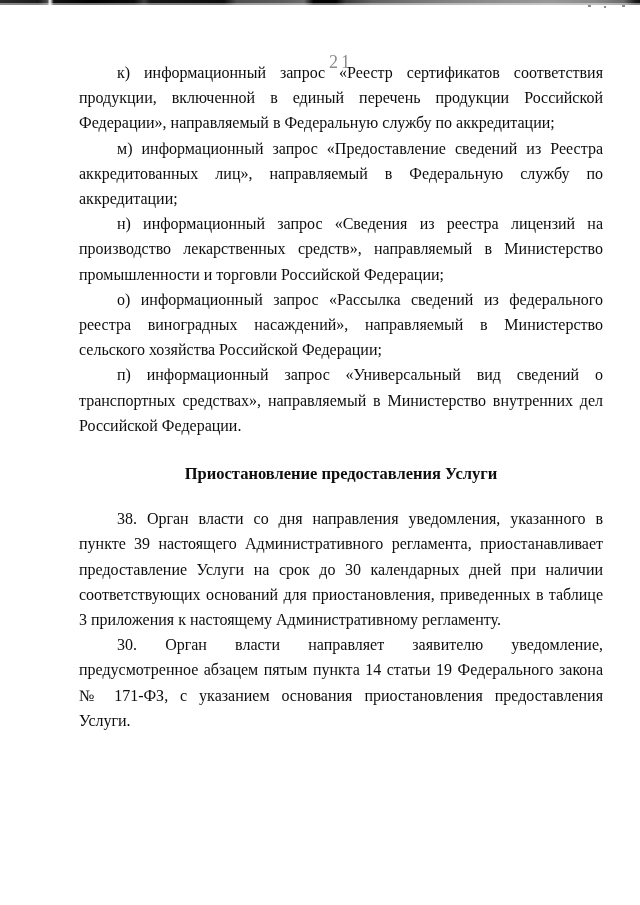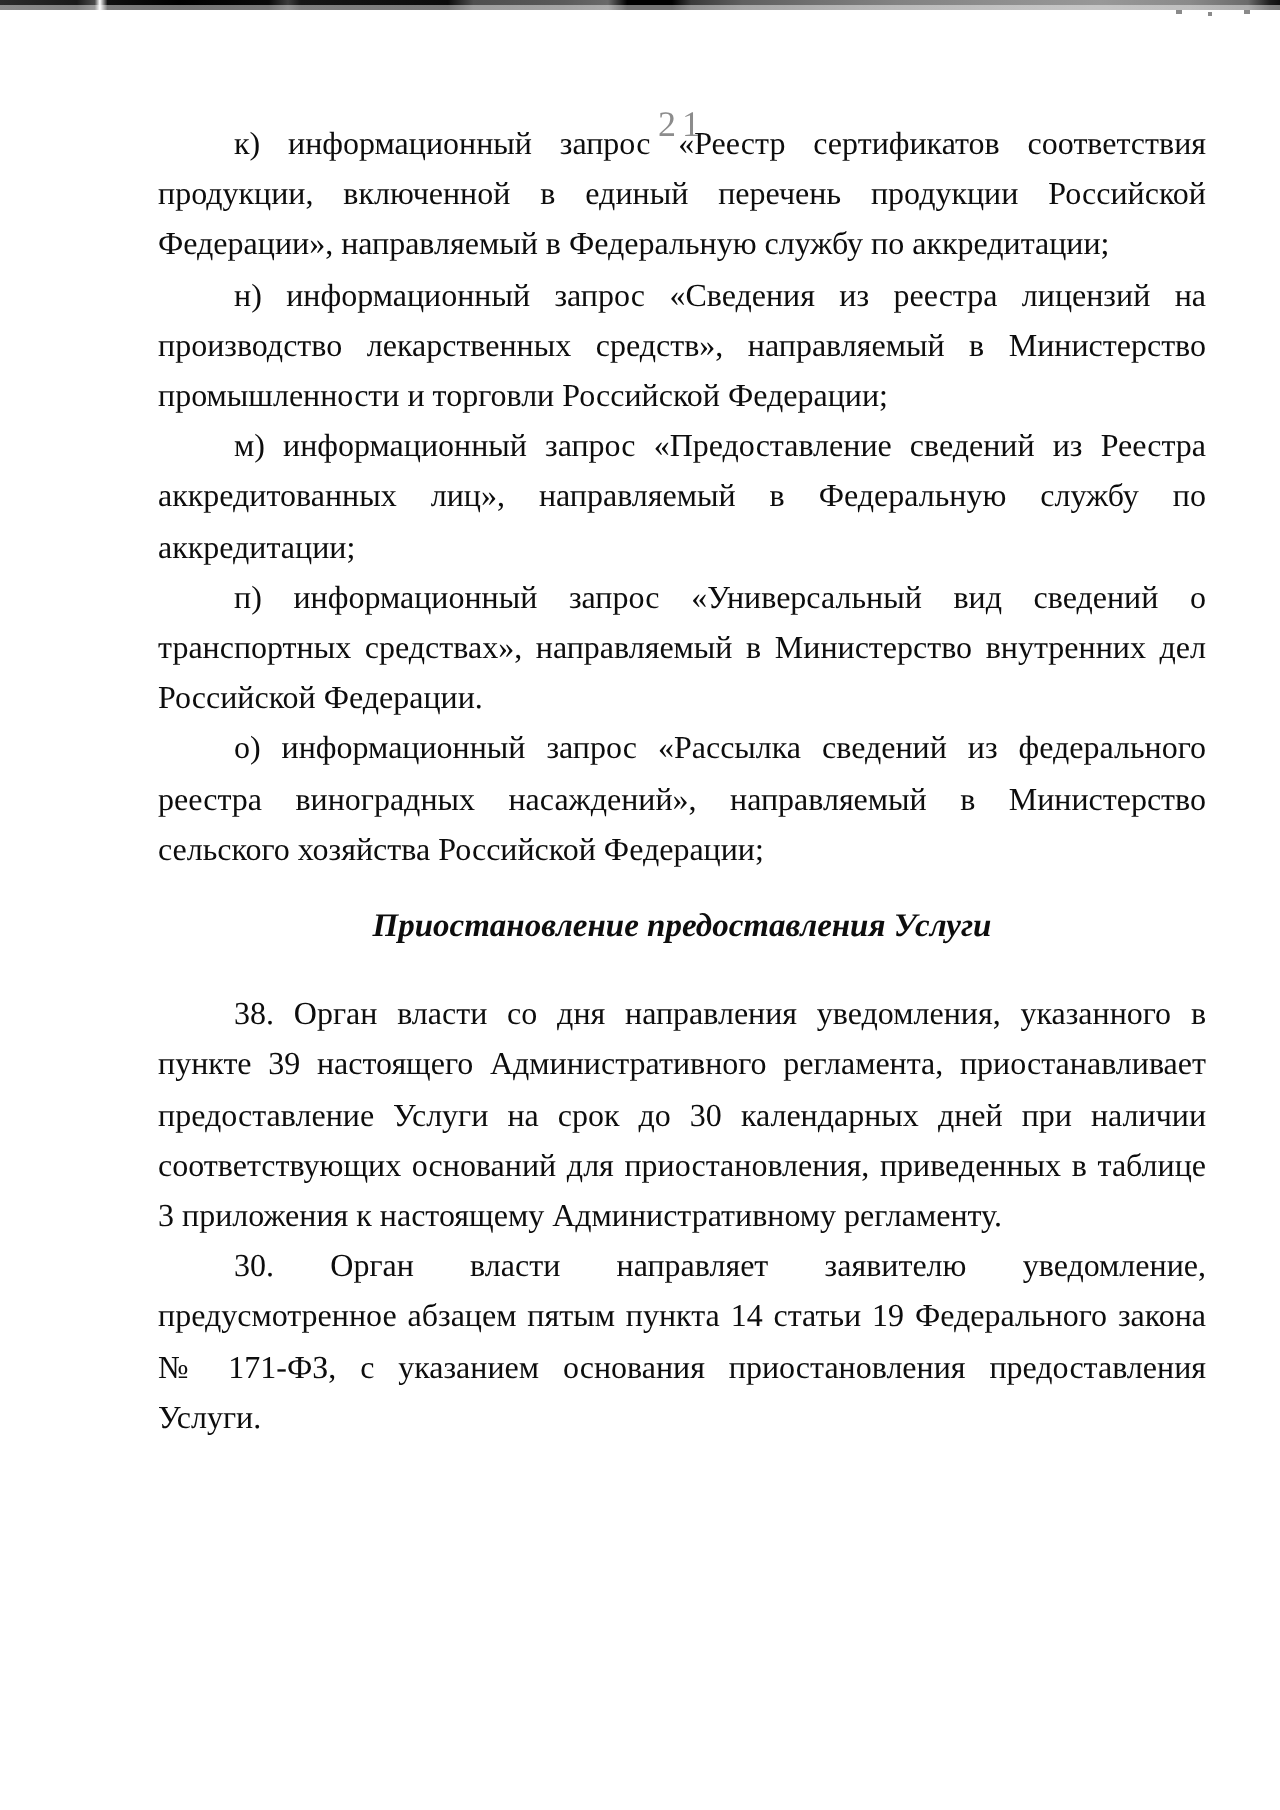--- a/index.html
+++ b/index.html
@@ -58,42 +58,41 @@
     font-size: 16px;
     line-height: 25.2px;
   }
   .para {
     margin: 0;
     text-indent: 38px;
     text-align: justify;
     text-align-last: left;
   }
   .heading {
-    margin: 12px 0 20px 0;
+    margin: 23px 0 20px 0;
     font-size: 16.5px;
     font-weight: bold;
     text-align: center;
     text-indent: 0;
-    font-style: italic;
   }
 </style>
 </head>
 <body>
 
 <div class="scan-band"></div>
 <div class="speck s1"></div>
 <div class="speck s2"></div>
 <div class="speck s3"></div>
 
 <div class="page-number">21</div>
 
 <div class="content">
   <p class="para">к) информационный запрос «Реестр сертификатов соответствия продукции, включенной в единый перечень продукции Российской Федерации», направляемый в Федеральную службу по аккредитации;</p>
+  <p class="para">м) информационный запрос «Предоставление сведений из Реестра аккредитованных лиц», направляемый в Федеральную службу по аккредитации;</p>
   <p class="para">н) информационный запрос «Сведения из реестра лицензий на производство лекарственных средств», направляемый в Министерство промышленности и торговли Российской Федерации;</p>
-  <p class="para">м) информационный запрос «Предоставление сведений из Реестра аккредитованных лиц», направляемый в Федеральную службу по аккредитации;</p>
+  <p class="para">о) информационный запрос «Рассылка сведений из федерального реестра виноградных насаждений», направляемый в Министерство сельского хозяйства Российской Федерации;</p>
   <p class="para">п) информационный запрос «Универсальный вид сведений о транспортных средствах», направляемый в Министерство внутренних дел Российской Федерации.</p>
-  <p class="para">о) информационный запрос «Рассылка сведений из федерального реестра виноградных насаждений», направляемый в Министерство сельского хозяйства Российской Федерации;</p>
 
   <h2 class="heading">Приостановление предоставления Услуги</h2>
 
   <p class="para">38. Орган власти со дня направления уведомления, указанного в пункте 39 настоящего Административного регламента, приостанавливает предоставление Услуги на срок до 30 календарных дней при наличии соответствующих оснований для приостановления, приведенных в таблице 3 приложения к настоящему Административному регламенту.</p>
   <p class="para">30. Орган власти направляет заявителю уведомление, предусмотренное абзацем пятым пункта 14 статьи 19 Федерального закона № 171-ФЗ, с указанием основания приостановления предоставления Услуги.</p>
 </div>
 
 </body></html>

